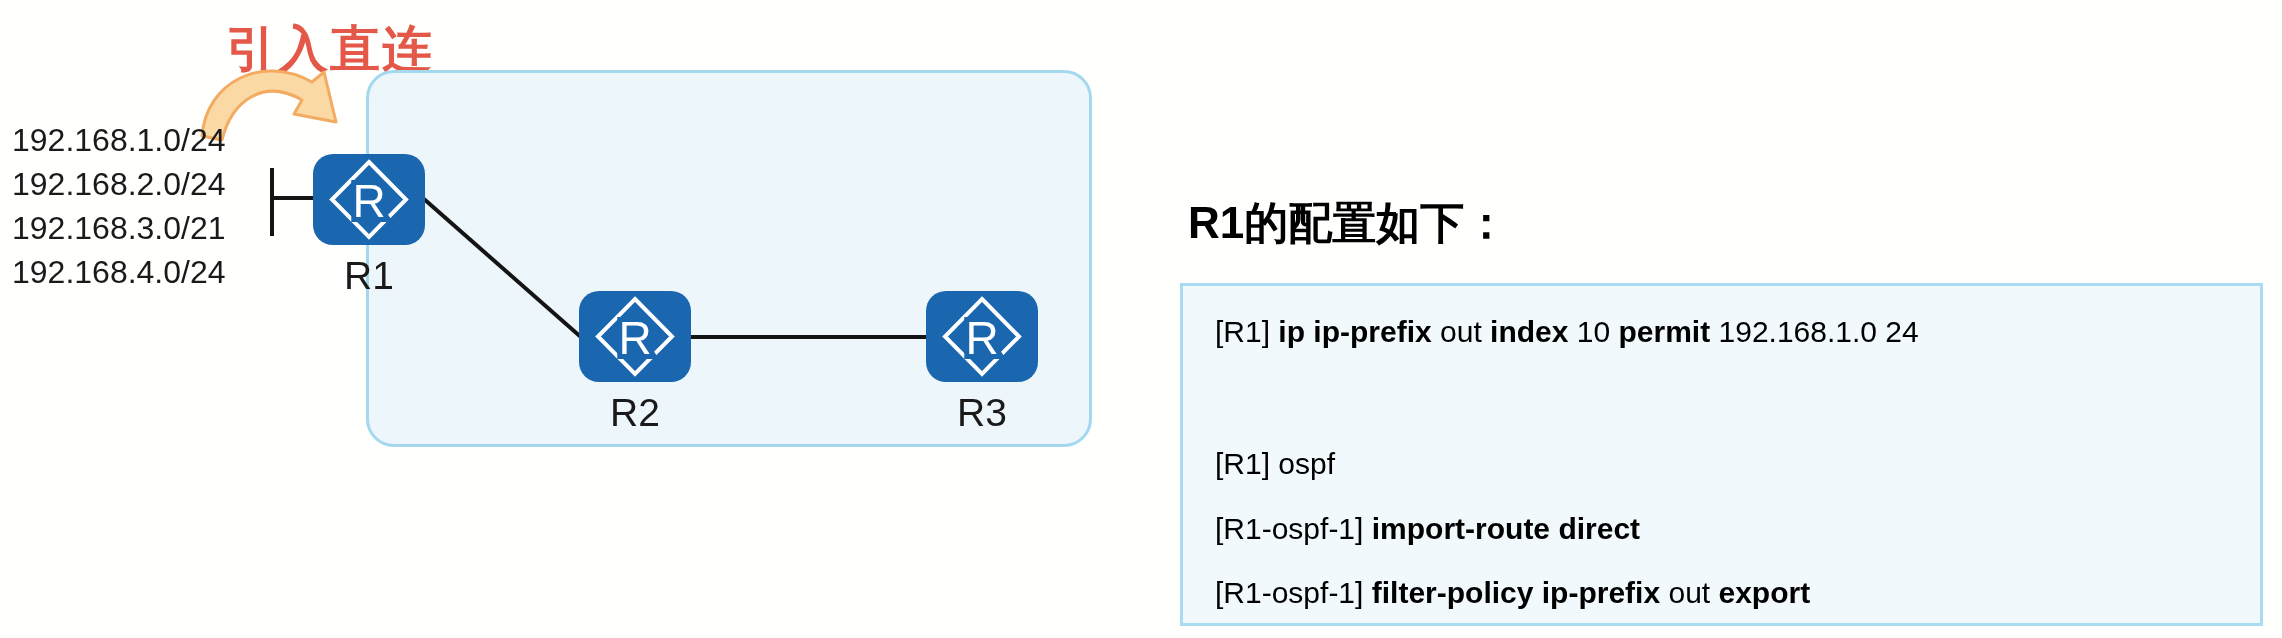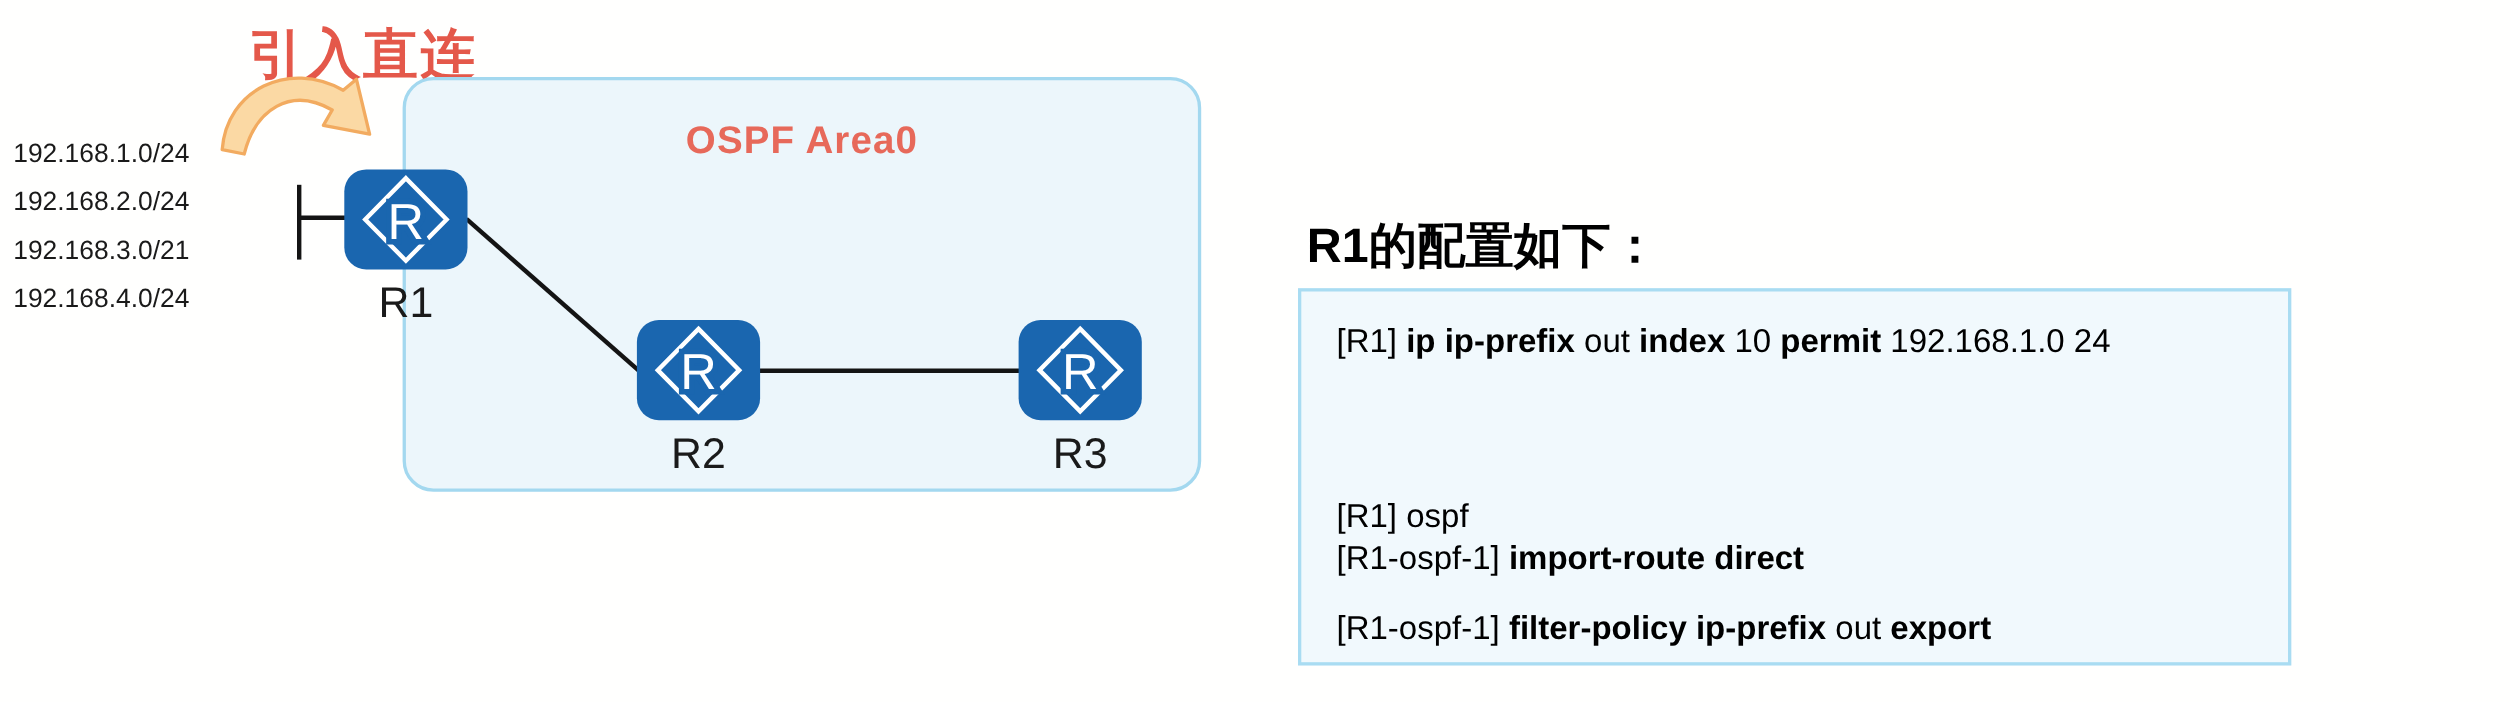--- a/index.html
+++ b/index.html
@@ -24,21 +24,21 @@
   
   .annotation{
     position:absolute;left:210px;top:16px;
     font-size:50px;font-weight:700;color:var(--annotation_red);
     letter-spacing:2px;white-space:nowrap;margin-left:16px;
   }
   .curved-arrow{position:absolute;left:190px;top:52px;width:165px;height:95px;}
   .arrow-body{fill:var(--arrow_fill);stroke:var(--arrow_stroke);stroke-width:3;stroke-linejoin:round;}
   .networks{
     position:absolute;left:12px;top:118px;
-    font-size:24px;color:var(--text_black);line-height:44px;white-space:nowrap;
+    font-size:32px;color:var(--text_black);line-height:44px;white-space:nowrap;
   }
   .area-box{
     position:absolute;left:366px;top:70px;width:726px;height:377px;
     background:var(--area_box_fill);
     border:3px solid var(--area_box_border);
     border-radius:28px;box-sizing:border-box;
   }
   .area-title{
     position:absolute;left:366px;top:108px;width:726px;
     text-align:center;font-size:35px;font-weight:700;color:var(--area_title_red);
@@ -59,32 +59,32 @@
   }
   .router-label{
     margin-top:8px;font-size:39px;color:var(--text_black);font-weight:400;
   }
   
   .cfg-heading{
     position:absolute;left:1188px;top:194px;
     font-size:44px;font-weight:700;color:#000;white-space:nowrap;
   }
   .cfg-box{
-    position:absolute;left:1180px;top:262px;width:903px;height:343px;
+    position:absolute;left:1180px;top:283px;width:1083px;height:343px;
     background:var(--config_box_fill);
     border:3px solid var(--config_box_border);
     box-sizing:border-box;
   }
   .cfg-line{
     position:absolute;left:32px;
     font-size:30px;color:#000;white-space:nowrap;line-height:38px;
   }
   .cfg-line .b{font-weight:700;}
   .cfg-line-0{top:27px;}
-  .cfg-line-1{top:159px;margin-top:27px;}
+  .cfg-line-1{top:159px;}
   .cfg-line-2{top:224px;}
   .cfg-line-3{top:288px;}
 </style>
 </head>
 <body>
 
 <div class="canvas">
 
   <div class="annotation">引入直连</div>
 
@@ -93,21 +93,20 @@
   </svg>
 
   <div class="networks">
       <div>192.168.1.0/24</div>
       <div>192.168.2.0/24</div>
       <div>192.168.3.0/21</div>
       <div>192.168.4.0/24</div>
     </div>
 
   <div class="area-box"></div>
-  <div class="area-title">OSPF Area0</div>
 
   <svg class="links">
     <line class="link-line" x1="272" y1="168" x2="272" y2="236"></line>
     <line class="link-line" x1="272" y1="198" x2="316" y2="198"></line>
     <line class="link-line" x1="424" y1="199" x2="582" y2="338"></line>
     <line class="link-line" x1="690" y1="337" x2="928" y2="337"></line>
   </svg>
 
   <div class="router router-r1">
     <svg class="router-svg" viewBox="0 0 114 93">

